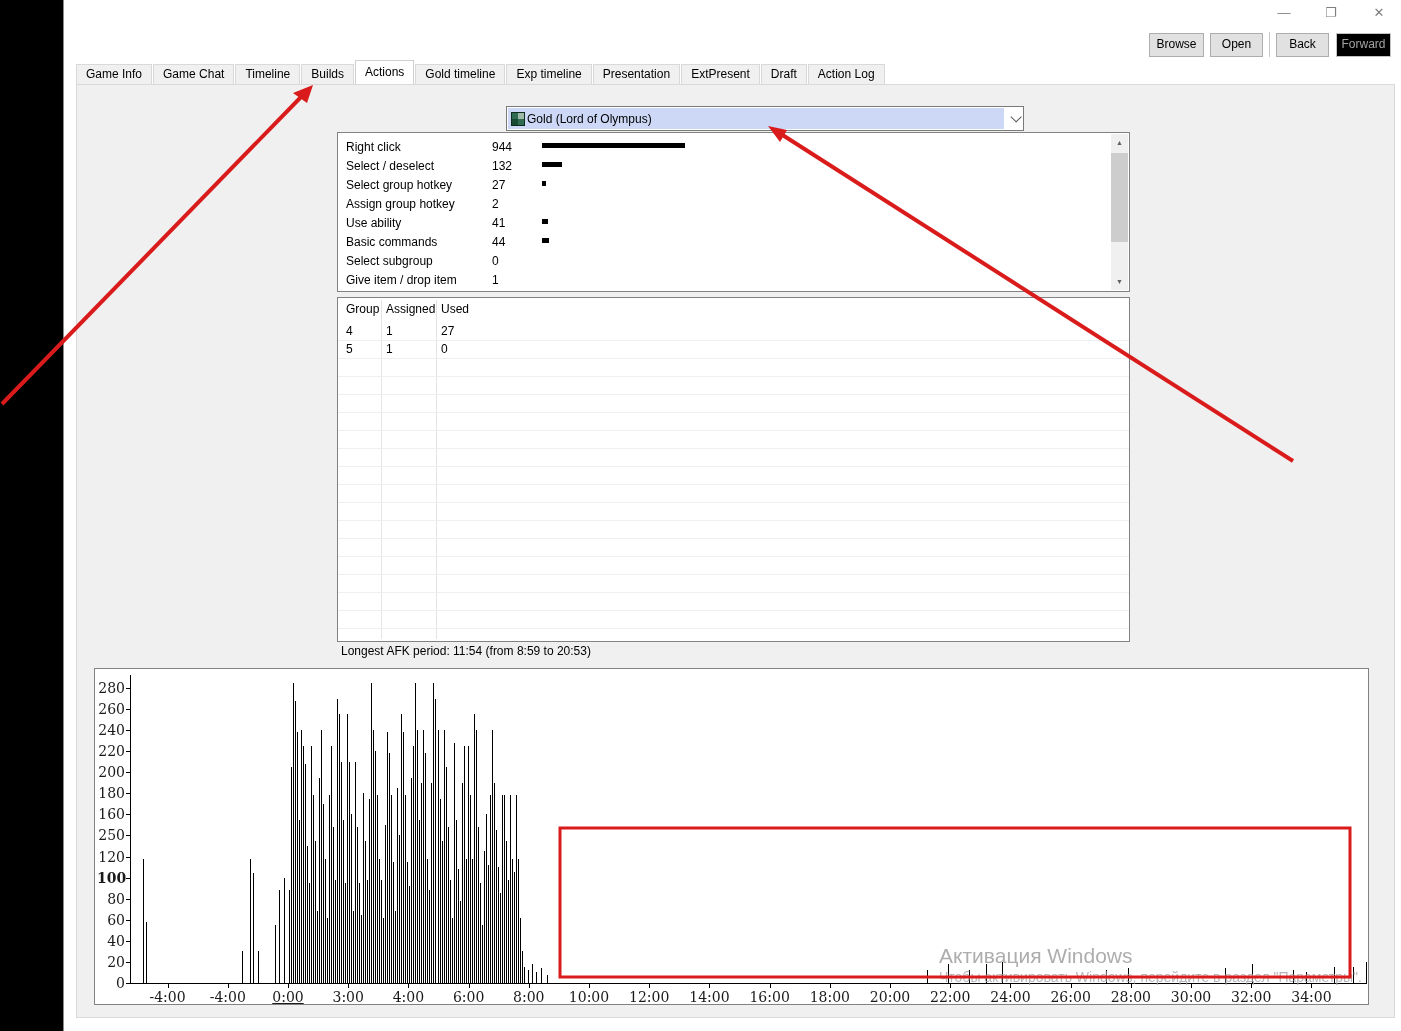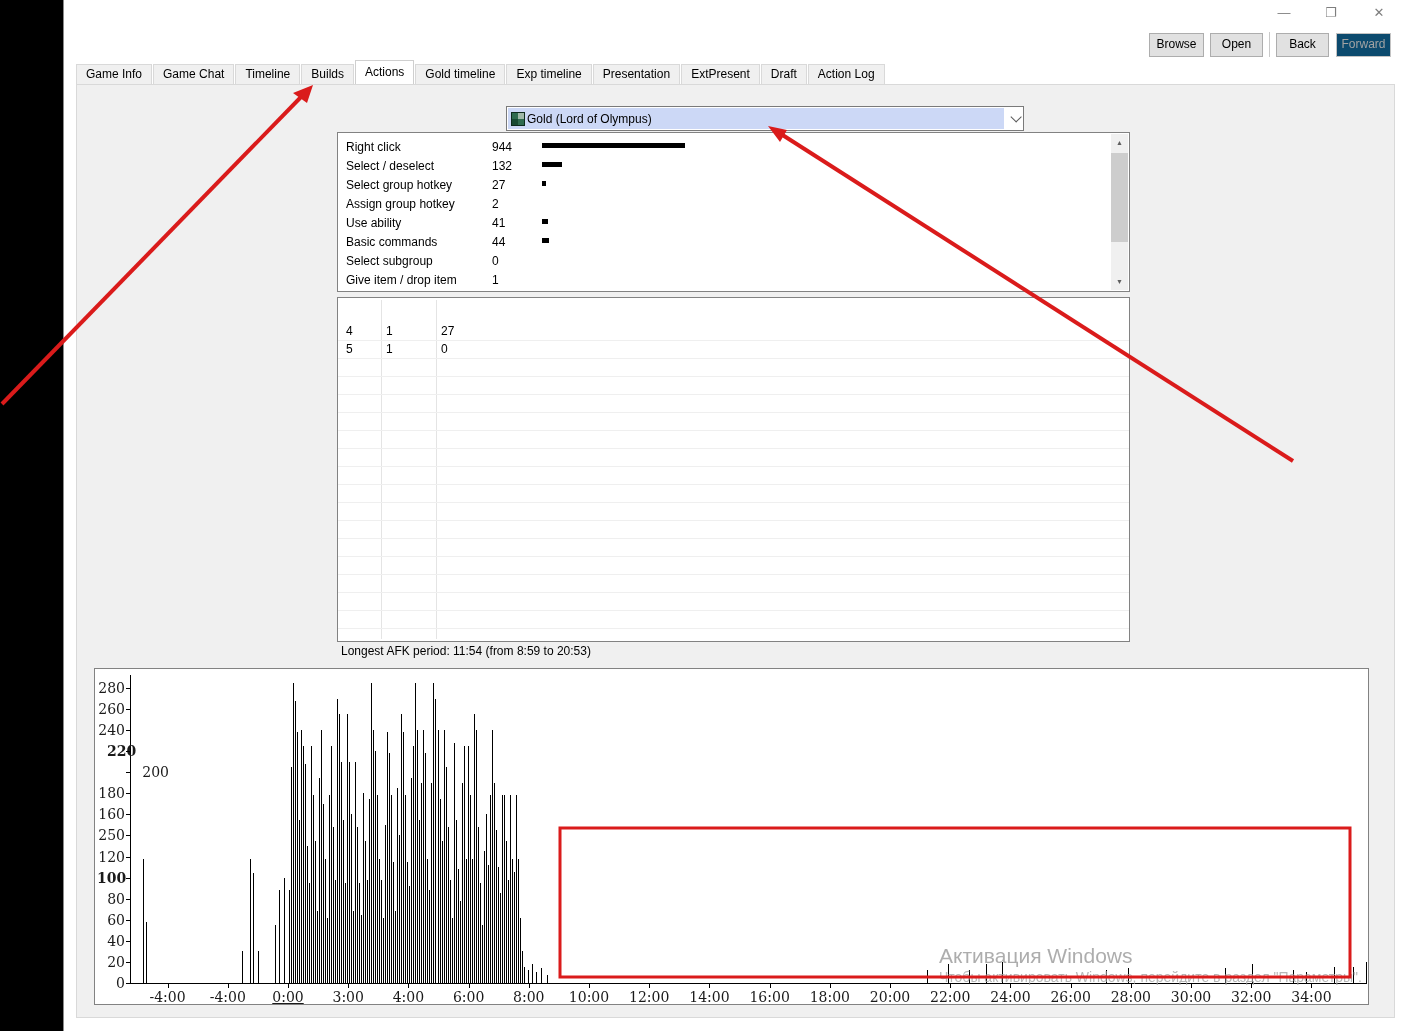--- a/index.html
+++ b/index.html
@@ -6,21 +6,21 @@
   #stage{position:relative;width:1401px;height:1031px;background:#fff;font-family:"Liberation Sans",sans-serif;overflow:hidden;}
   .abs{position:absolute;}
   
   #black-strip{left:0;top:0;width:63px;height:1031px;background:#000;}
   #win{left:63px;top:0;width:1338px;height:1031px;background:#fff;border-left:1px solid #8a8a8a;}
   
   .win-btn{width:30px;height:22px;top:2px;color:#7e7e7e;font-size:13px;text-align:center;line-height:22px;cursor:default;}
   
   #path-input{left:9px;top:33px;width:1060px;height:18px;border:1px solid #8a8a8a;font-size:12px;padding:1px 6px;font-family:"Liberation Sans",sans-serif;color:#000;background:#fff;}
   .btn{height:22px;background:#e1e1e1;border:1px solid #adadad;font-size:12px;text-align:center;line-height:20px;color:#000;}
-  .btn.disabled{color:#a3a3a3;background:#0c4a6e;border-color:#c3c3c3;}
+  .btn.disabled{color:#a3a3a3;background:#000000;border-color:#c3c3c3;}
   #btn-sep{left:1205px;top:32px;width:1px;height:25px;background:#c9c9c9;}
   
   #tabbar{left:12px;top:62px;height:22px;display:flex;align-items:flex-end;}
   .tab{background:#f0f0f0;border:1px solid #d9d9d9;border-bottom:none;height:19px;line-height:19px;padding:0 9px;font-size:12px;margin-right:1px;color:#000;}
   .tab.active{background:#ffffff;height:23px;line-height:22px;position:relative;z-index:3;border-color:#cfcfcf;}
   
   #page-panel{left:12px;top:84px;width:1317px;height:932px;background:#f0f0f0;border:1px solid #d9d9d9;}
   
   #player-combo{left:442px;top:106px;width:516px;height:23px;background:#fff;border:1px solid #7a7a7a;}
   #combo-fill{left:1px;top:1px;right:19px;bottom:1px;background:#ccd8f6;display:flex;align-items:center;}
@@ -150,20 +150,25 @@
           </div>
         </div>
       <div class="abs" id="vscroll">
         <div class="abs scroll-arrow" style="top:0;">▲</div>
         <div class="abs" id="scroll-thumb"></div>
         <div class="abs scroll-arrow" style="bottom:0;">▼</div>
       </div>
     </div>
 
     <div class="abs white-panel" id="group-panel">
+      <div class="gt-header">
+        <span class="gt-h" style="left:8px">Group</span>
+        <span class="gt-h" style="left:48px">Assigned</span>
+        <span class="gt-h" style="left:103px">Used</span>
+      </div>
       <div class="gt-vline" style="left:43px"></div>
       <div class="gt-vline" style="left:98px"></div>
       <div id="gt-body">
           <div class="gt-row" style="top: 24px; position: absolute;">
             <span class="gt-c" style="left: 8px;">4</span>
             <span class="gt-c" style="left: 48px;">1</span>
             <span class="gt-c" style="left: 103px;">27</span>
           </div>
           <div class="gt-row" style="top: 42px; position: absolute;">
             <span class="gt-c" style="left: 8px;">5</span>
@@ -209,23 +214,23 @@
             <div class="ytick-label" style="left: 2px; top: 208.64px; font-weight: bold;">100</div>
             <div class="ytick-mark" style="top: 208.64px;"></div>
             <div class="ytick-label" style="left: 2px; top: 187.568px;">120</div>
             <div class="ytick-mark" style="top: 187.568px;"></div>
             <div class="ytick-label" style="left: 2px; top: 166.496px;">250</div>
             <div class="ytick-mark" style="top: 166.496px;"></div>
             <div class="ytick-label" style="left: 2px; top: 145.424px;">160</div>
             <div class="ytick-mark" style="top: 145.424px;"></div>
             <div class="ytick-label" style="left: 2px; top: 124.352px;">180</div>
             <div class="ytick-mark" style="top: 124.352px;"></div>
-            <div class="ytick-label" style="left: 2px; top: 103.28px; margin-left: 44px;">200</div>
+            <div class="ytick-label" style="left: 2px; top: 103.28px;">200</div>
             <div class="ytick-mark" style="top: 103.28px;"></div>
-            <div class="ytick-label" style="left: 12px; top: 82.208px; font-weight: bold;">220</div>
+            <div class="ytick-label" style="left: 2px; top: 82.208px;">220</div>
             <div class="ytick-mark" style="top: 82.208px;"></div>
             <div class="ytick-label" style="left: 2px; top: 61.136px;">240</div>
             <div class="ytick-mark" style="top: 61.136px;"></div>
             <div class="ytick-label" style="left: 2px; top: 40.064px;">260</div>
             <div class="ytick-mark" style="top: 40.064px;"></div>
             <div class="ytick-label" style="left: 2px; top: 18.992px;">280</div>
             <div class="ytick-mark" style="top: 18.992px;"></div>
             <div class="xtick-label" style="left: 72.592px;">-4:00</div>
             <div class="xtick-mark" style="left: 72.592px;"></div>
             <div class="xtick-label" style="left: 132.796px;">-4:00</div>

